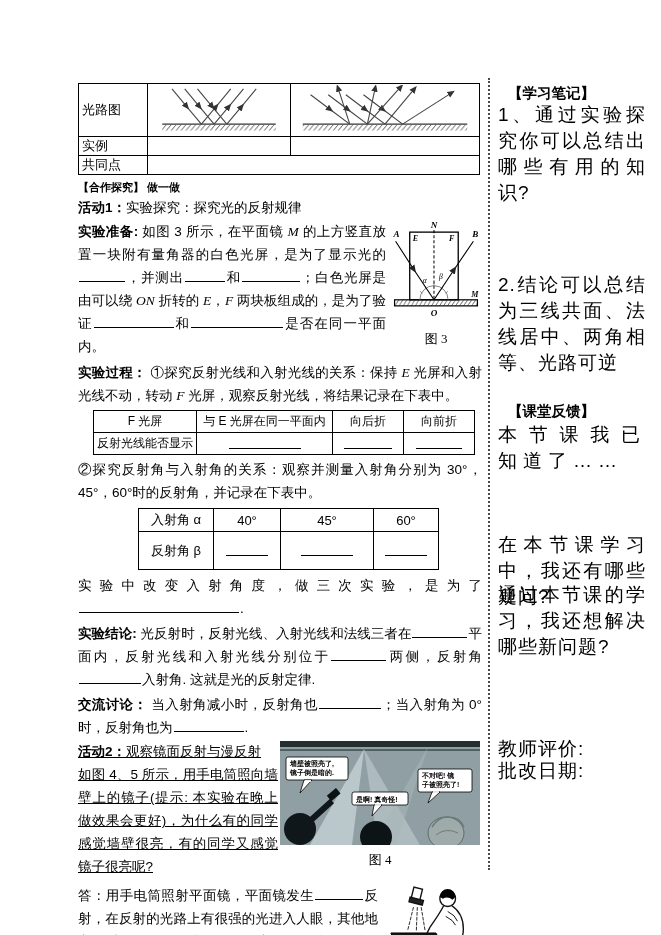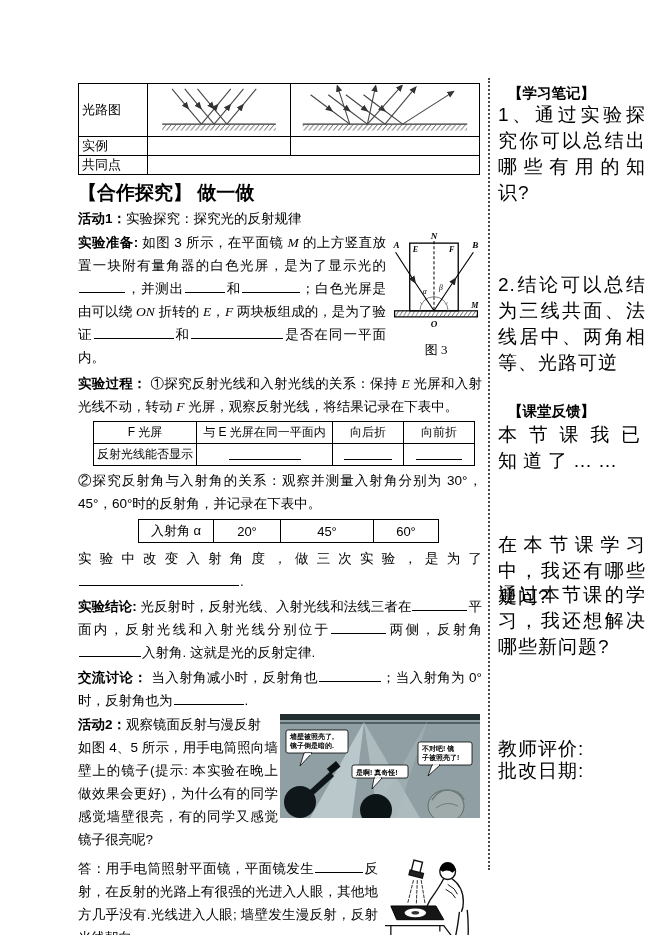--- a/index.html
+++ b/index.html
@@ -20,26 +20,26 @@
   .toptable .lab{width:62px;font-size:13px;}
   .toptable .diag{text-align:center;padding:1px;}
   
   .ftable{width:375px;margin:3px 0 3px 15px;text-align:center;border-radius:11px;}
   .ftable td{height:19px;font-size:12px;}
   
   .atable{width:288px;margin:4px 0 4px 60px;text-align:center;border-radius:23px;}
   .atable td{font-size:13px;}
   .atable .hr{height:23px;}
   .atable .dr{height:38px;}
-  .heading{font-size:19px;font-weight:bold;margin:5px 0 2px 0;}
+  .heading{font-size:11px;font-weight:bold;margin:5px 0 2px 0;}
   .actline{font-size:13.5px;line-height:22px;}
   .figbox{float:right;text-align:center;}
   .figcap{font-size:13px;margin-top:2px;font-family:"Liberation Serif",serif;}
   .row2{display:flex;margin-top:2px;}
-  .row2 .leftcol{width:200px;}
+  .row2 .leftcol{width:200px;text-decoration:underline;}
   .row2 .rightcol{width:204px;text-align:center;}
   .answerblk{margin-top:6px;}
   .divider{position:absolute;left:488px;top:78px;height:792px;border-left:2px dotted #4b4b4b;}
   .sidebar{position:absolute;left:498px;top:0;width:152px;height:935px;}
   .sb{position:absolute;left:0;width:148px;font-size:19px;line-height:26px;letter-spacing:1px;text-align:justify;}
   .sbhead{font-weight:bold;font-size:14.5px;letter-spacing:0;padding-left:10px;}
   svg text{font-family:"Liberation Serif",serif;}
   .bubtxt{font-family:"Liberation Sans",sans-serif;font-weight:bold;}
 </style>
 </head>
@@ -176,23 +176,29 @@
     </table>
 
   <div class="para">
     <span><span>②探究反射角与入射角的关系：观察并测量入射角分别为 30°，45°，60°时的反射角，并记录在下表中。</span></span>
   </div>
 
   <table class="atable">
     <tbody>
         <tr class="hr">
       <td style="width:72px;">入射角 α</td>
-      <td style="width:64px;">20°</td>
+      <td style="width:64px;">40°</td>
       <td style="width:90px;">45°</td>
       <td style="width:62px;">60°</td>
+    </tr>
+    <tr class="dr">
+      <td>反射角 β</td>
+      <td><span class="blank" style="width:42px;"></span></td>
+      <td><span class="blank" style="width:52px;"></span></td>
+      <td><span class="blank" style="width:42px;"></span></td>
     </tr>
   </tbody>
     </table>
 
   <div class="para">
     <span><span>实验中改变入射角度，做三次实验，是为了</span><span class="blank" style="width: 160px;"></span><span>.</span></span>
   </div>
 
   <div class="para" style="margin-top:2px;">
     <span class="lead">实验结论:</span>
@@ -242,20 +248,21 @@
           <text class="bubtxt" x="76" y="61" font-size="7">是啊! 真奇怪!</text>
         </g>
         <g>
           <rect x="138" y="28" width="54" height="23" rx="2" fill="#fff" stroke="#000" stroke-width="0.8"></rect>
           <polygon points="152,51 160,51 148,62" fill="#fff" stroke="#000" stroke-width="0.8"></polygon>
           <rect x="153" y="50.2" width="6" height="1.6" fill="#fff"></rect>
           <text class="bubtxt" x="142" y="37" font-size="7">不对吧! 镜</text>
           <text class="bubtxt" x="142" y="46" font-size="7">子被照亮了!</text>
         </g>
       </svg>
+      <div class="figcap">图 4</div>
     </div>
   </div>
 
   <div class="para answerblk">
     <div class="figbox" style="width:100px;margin-left:4px;">
       <svg width="98" height="96" viewBox="0 0 100 98">
         <g stroke="#111" stroke-width="1.4" fill="none" stroke-linecap="round">
           <rect x="30" y="4" width="9" height="13" transform="rotate(14 34 10)" fill="#fff"></rect>
           <rect x="27" y="15" width="14" height="5" transform="rotate(14 34 17)" fill="#222"></rect>
           <line x1="31" y1="24" x2="25" y2="48" stroke-dasharray="3,2" stroke-width="0.9"></line>

